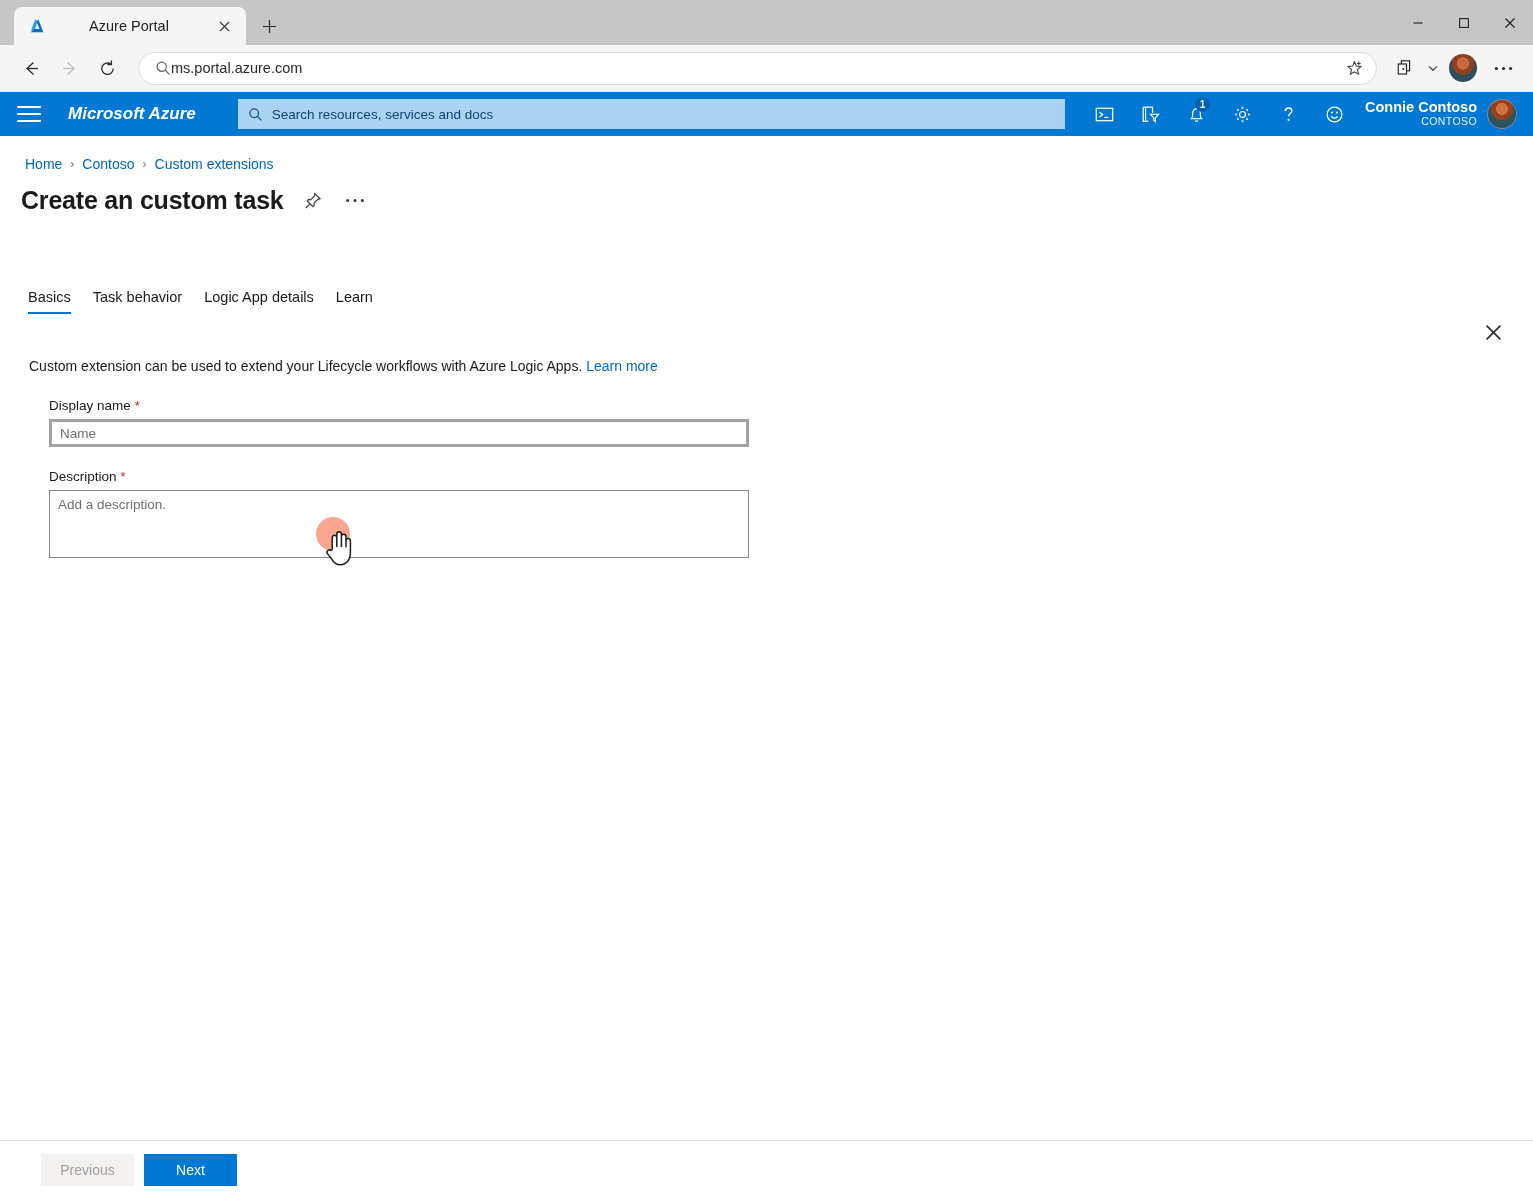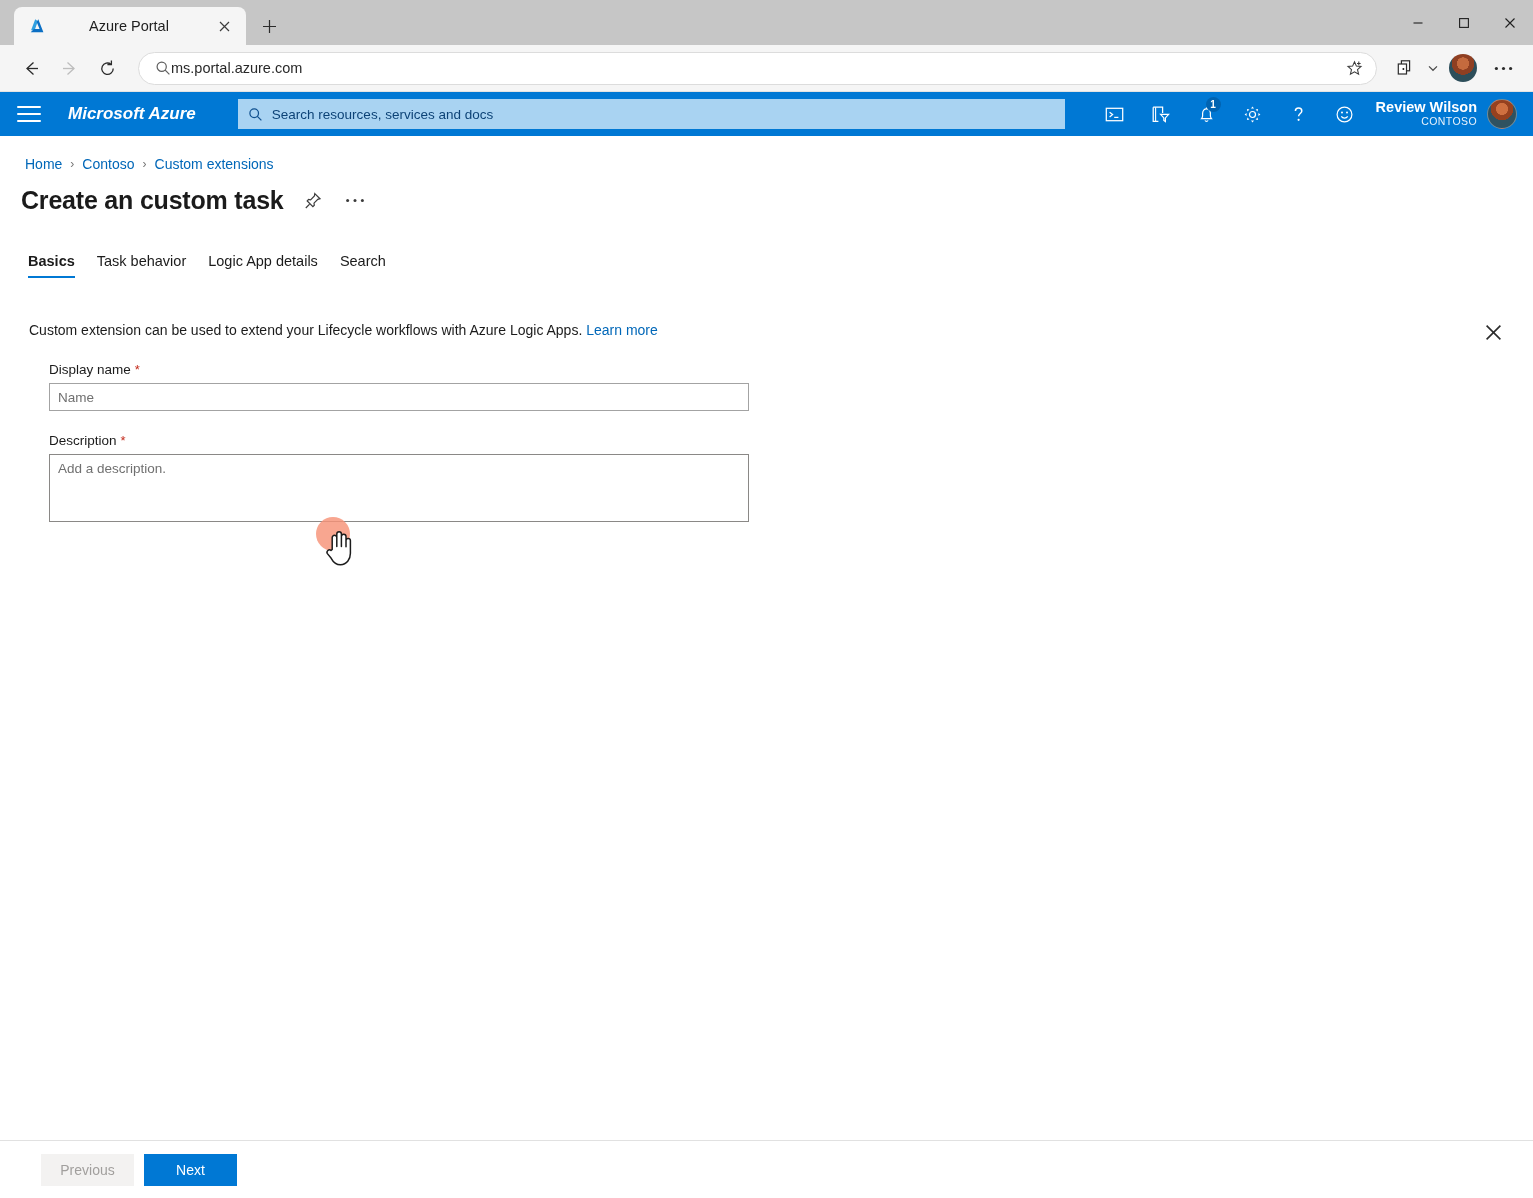--- a/index.html
+++ b/index.html
@@ -183,42 +183,42 @@
   .tabs {
     display: flex; align-items: flex-end;
     padding-left: 28px; margin-top: 38px;
     gap: 22px;
   }
   .tab-item {
     font-size: 14.5px; color: #1b1b1b;
     padding-bottom: 9px;
     position: relative; white-space: nowrap;
   }
-  .tab-item.active { font-weight: 700; }
+  .tab-item.active { font-weight: 400; margin-top: 36px; }
   .tab-item.active::after {
     content: ""; position: absolute;
     left: 0; right: 0; bottom: 0;
     height: 2.5px; background: #0078d4;
   }
 
   .intro {
     padding: 44px 0 0 29px;
     font-size: 14px; color: #1b1b1b;
   }
   .intro a { color: #0067b8; text-decoration: none; }
 
   .form { padding: 24px 0 0 29px; margin-left: 20px; }
   .field-label {
     font-size: 13.5px; color: #1b1b1b;
     margin-bottom: 6px; display: flex; gap: 4px; align-items: baseline;
   }
   .req { color: #c42b1c; font-size: 13px; }
   .text-input {
     width: 700px; height: 28px;
-    border: 1px solid #a3a3a3;
+    border: 3px solid #a3a3a3;
     background: #fff;
     font-size: 13.5px; color: #1b1b1b;
     padding: 0 8px;
     font-family: "Liberation Sans", sans-serif;
     display: block;
   }
   .text-input::placeholter { color: #707070; }
   .text-input::placeholder { color: #707070; }
   .field-group { margin-bottom: 22px; }
   .textarea-input {
@@ -415,21 +415,21 @@
     <div class="hdr-icon">
       <svg width="21" height="21" viewBox="0 0 21 21">
         <circle cx="10.5" cy="10.5" r="7.4" stroke="#fff" stroke-width="1.2" fill="none"></circle>
         <circle cx="8" cy="8.6" r="1" fill="#fff"></circle>
         <circle cx="13" cy="8.6" r="1" fill="#fff"></circle>
         <path d="M7.3 12.4 A3.8 3.8 0 0 0 13.7 12.4" stroke="#fff" stroke-width="1.2" fill="none"></path>
       </svg>
     </div>
     <div class="user-block">
       <div class="user-text">
-        <div class="user-name">Review Wilson</div>
+        <div class="user-name">Connie Contoso</div>
         <div class="user-org">CONTOSO</div>
       </div>
       <div class="user-avatar"></div>
     </div>
   </div>
 </div>
 
 <div class="blade">
 
   <div class="breadcrumb">
@@ -460,21 +460,21 @@
   <div class="blade-close">
     <svg width="17" height="17" viewBox="0 0 17 17">
         <path d="M1.6 1.6 L15.4 15.4 M15.4 1.6 L1.6 15.4" stroke="#2b2b2b" stroke-width="1.6"></path>
       </svg>
   </div>
 
   <div class="tabs">
     <div class="tab-item active">Basics</div>
     <div class="tab-item">Task behavior</div>
     <div class="tab-item">Logic App details</div>
-    <div class="tab-item">Search</div>
+    <div class="tab-item">Learn</div>
   </div>
 
   <div class="intro">
     <span>Custom extension can be used to extend your Lifecycle workflows with Azure Logic Apps.</span>
     <a href="#">Learn more</a>
   </div>
 
   <div class="form">
     <div class="field-group">
       <div class="field-label">

